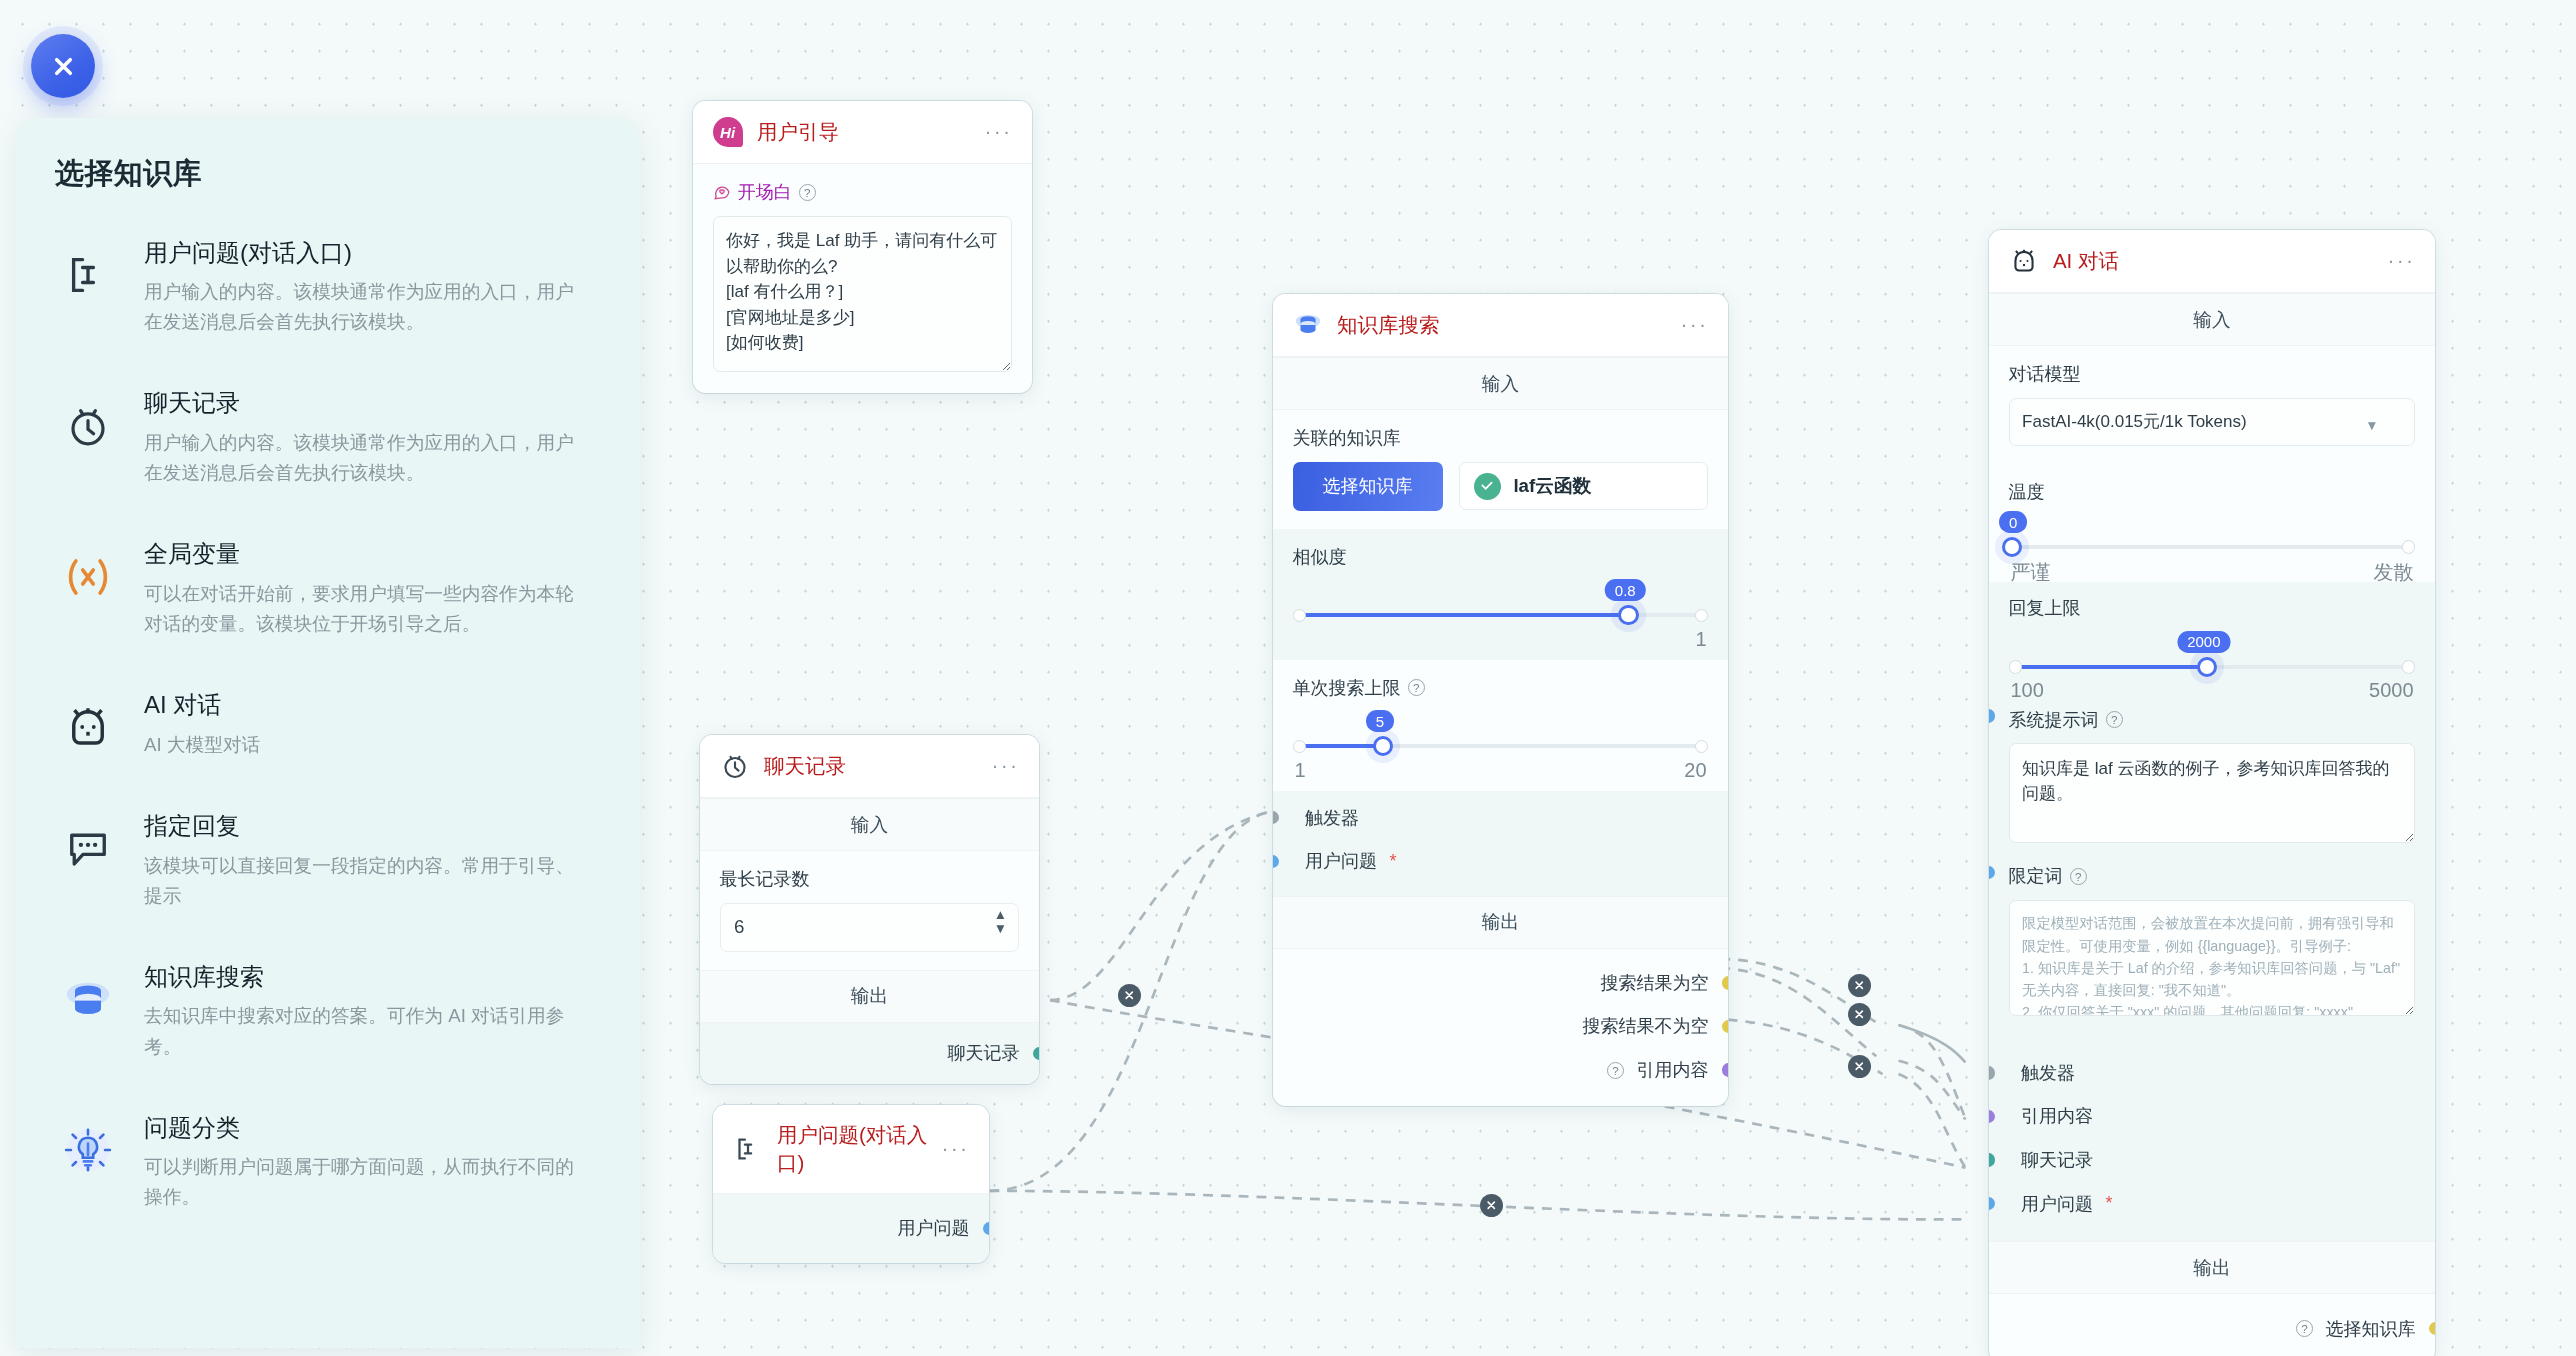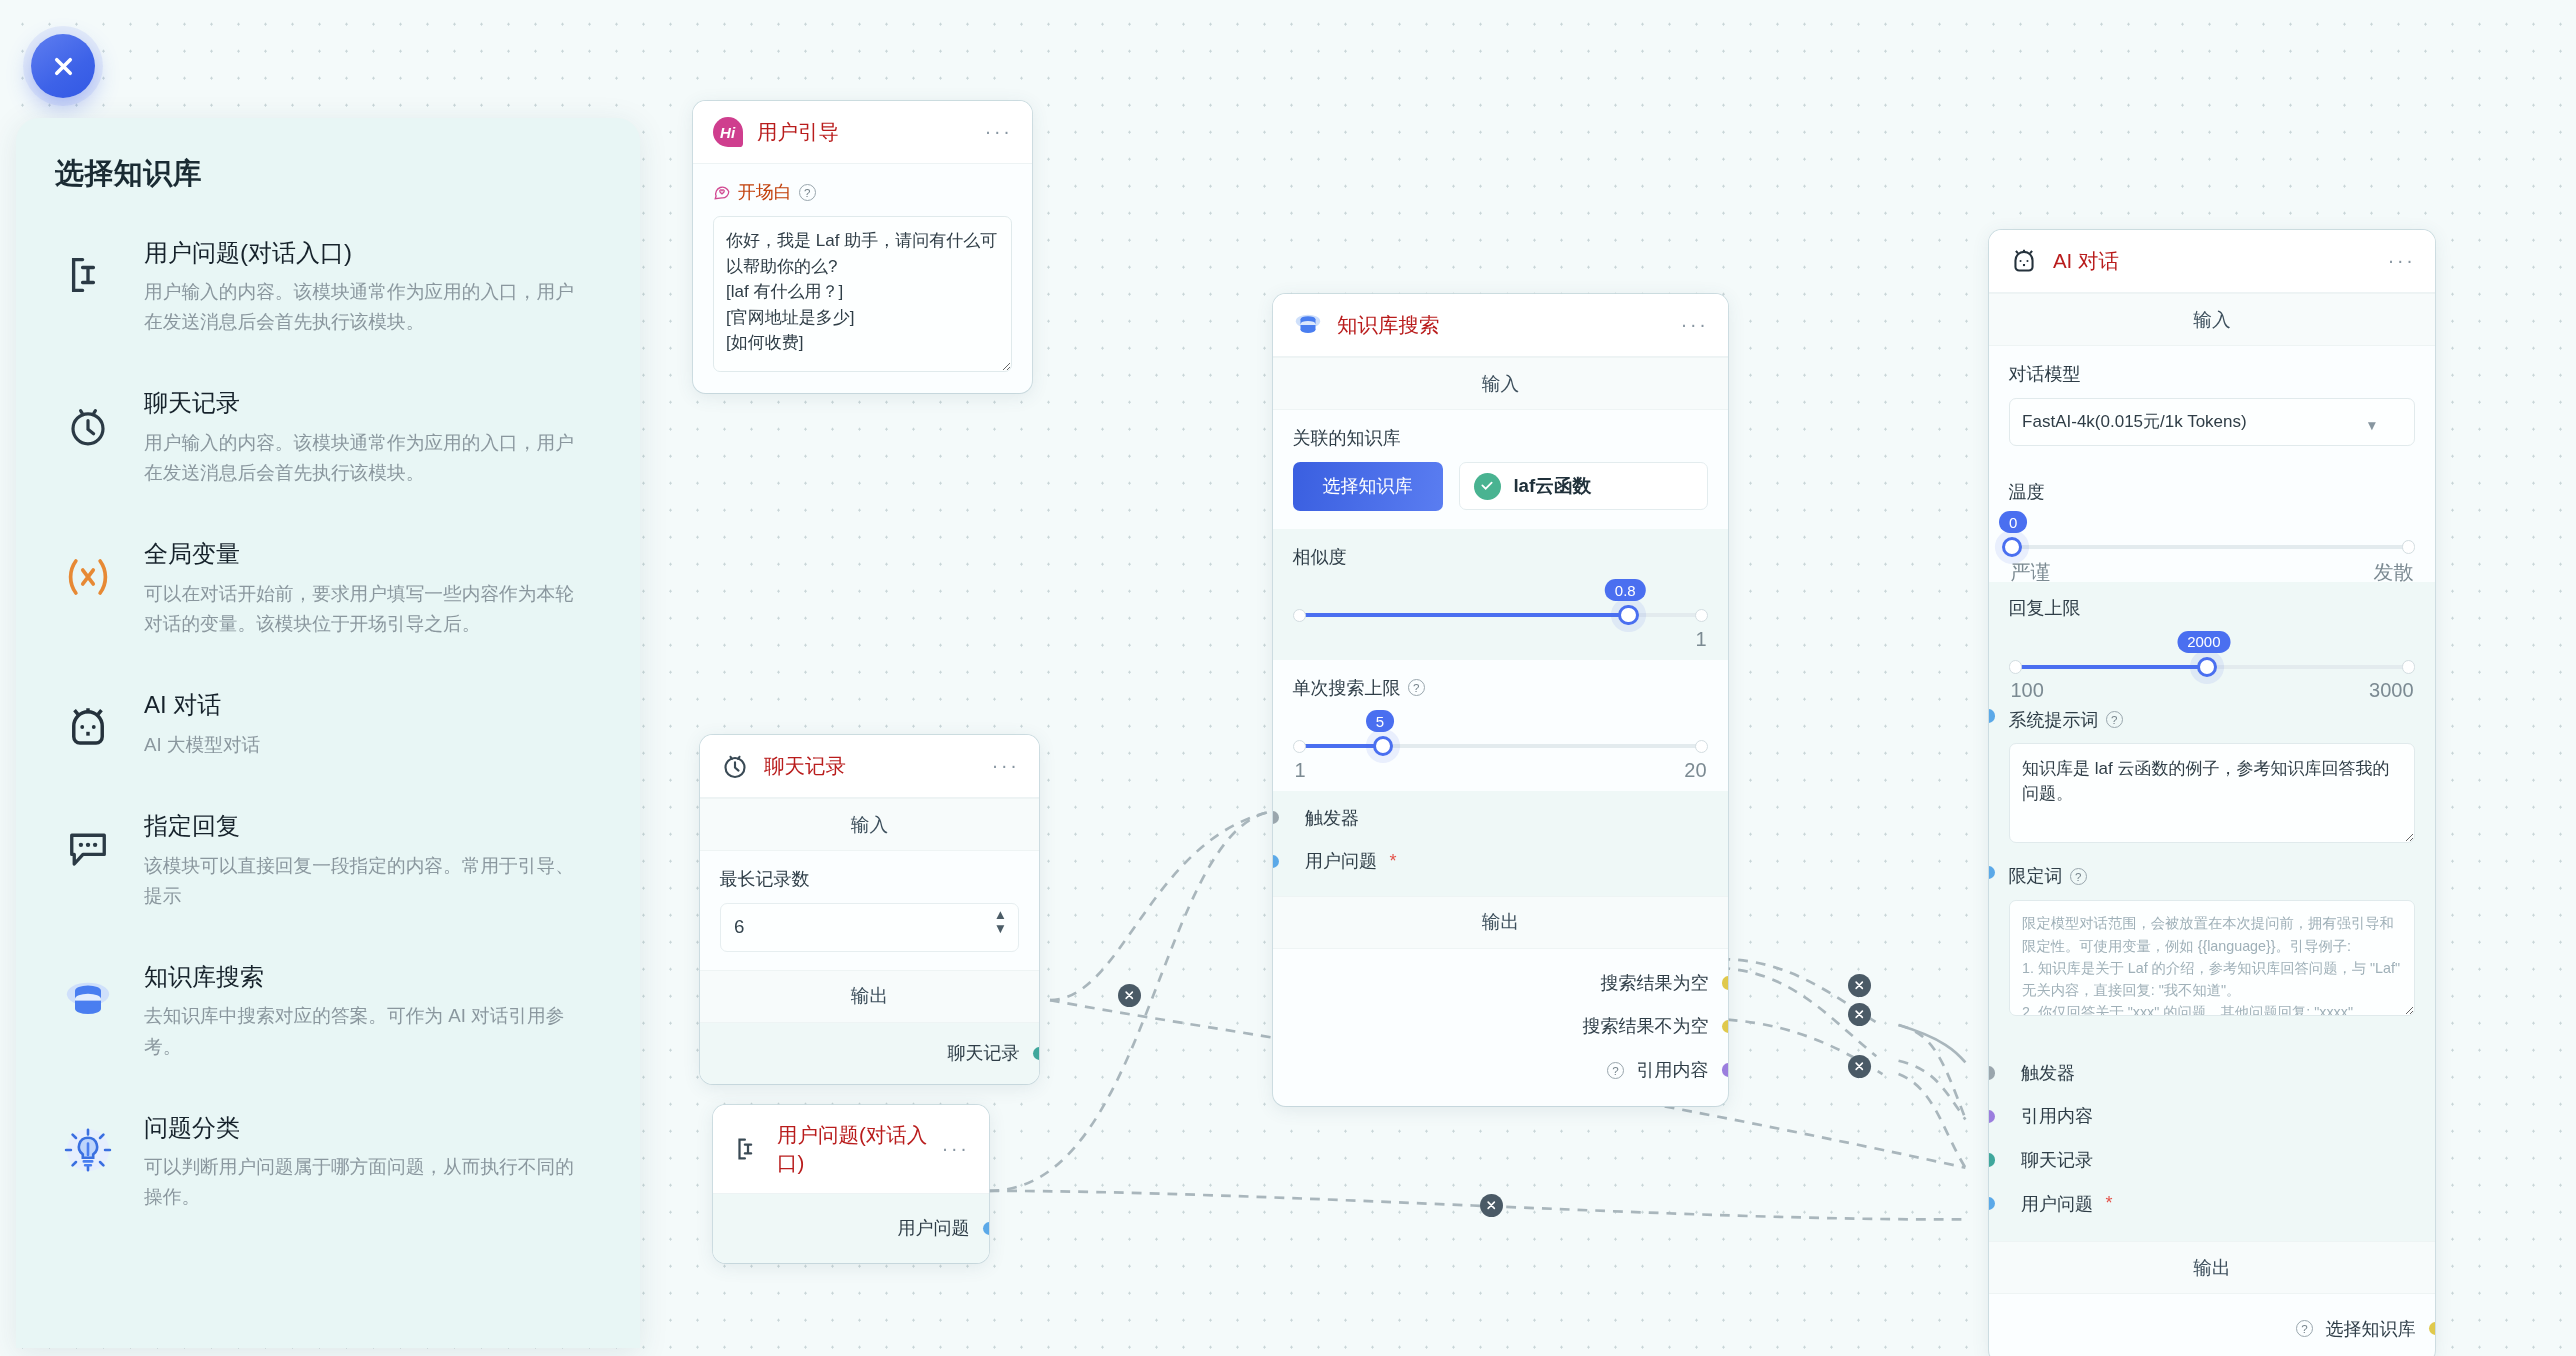--- a/index.html
+++ b/index.html
@@ -215,21 +215,21 @@
         </span>
       <span class="node-title">用户引导</span>
       <span class="dots">···</span>
     </div>
     <div class="sect">
       <div class="fl">
         <svg width="18" height="18" viewBox="0 0 24 24" fill="none" stroke="#d14a92" stroke-width="1.8">
           <path d="M21 11.5a8.4 8.4 0 0 1-9 8.4L3 21l1.1-3.6A8.4 8.4 0 1 1 21 11.5z"></path>
           <path d="M12 14.5s-3-2-3-3.7A1.6 1.6 0 0 1 12 10a1.6 1.6 0 0 1 3 .8c0 1.7-3 3.7-3 3.7z"></path>
         </svg>
-        <span style="color:#c2410c;">开场白</span>
+        <span style="color:#a21caf;">开场白</span>
         <span class="help">?</span>
       </div>
       <textarea class="ta" rows="5" style="height: 156px;">你好，我是 Laf 助手，请问有什么可以帮助你的么?
 [laf 有什么用？]
 [官网地址是多少]
 [如何收费]</textarea>
     </div>
   </div>
 
   <div class="node" style="left:700px;top:735px;width:339px;">
@@ -415,21 +415,21 @@
     <div class="sect tint" style="padding-top:14.3px;">
       <div class="fl">回复上限</div>
       <div class="slider-wrap">
         <div class="track"></div>
         <div class="fill" style="width:48%;"></div>
         <div class="knob-end" style="left:0;"></div>
         <div class="knob-end" style="right:0;"></div>
         <div class="knob" style="left:calc(48% - 7.1px);"></div>
         <div class="bubble" style="left:48%;text-align:right;">2000</div>
         <div class="sl-min">100</div>
-        <div class="sl-max">3000</div>
+        <div class="sl-max">5000</div>
       </div>
 
       <div class="fl" style="margin-top:14.3px;position:relative;">
         <span class="dot blue" style="position:absolute;left:-27px;top:1.8px;"></span>
         <span>系统提示词</span>
         <span class="help">?</span>
       </div>
       <textarea class="ta" style="height: 100px;">知识库是 laf 云函数的例子，参考知识库回答我的问题。</textarea>
 
       <div class="fl" style="margin-top:18px;position:relative;">

